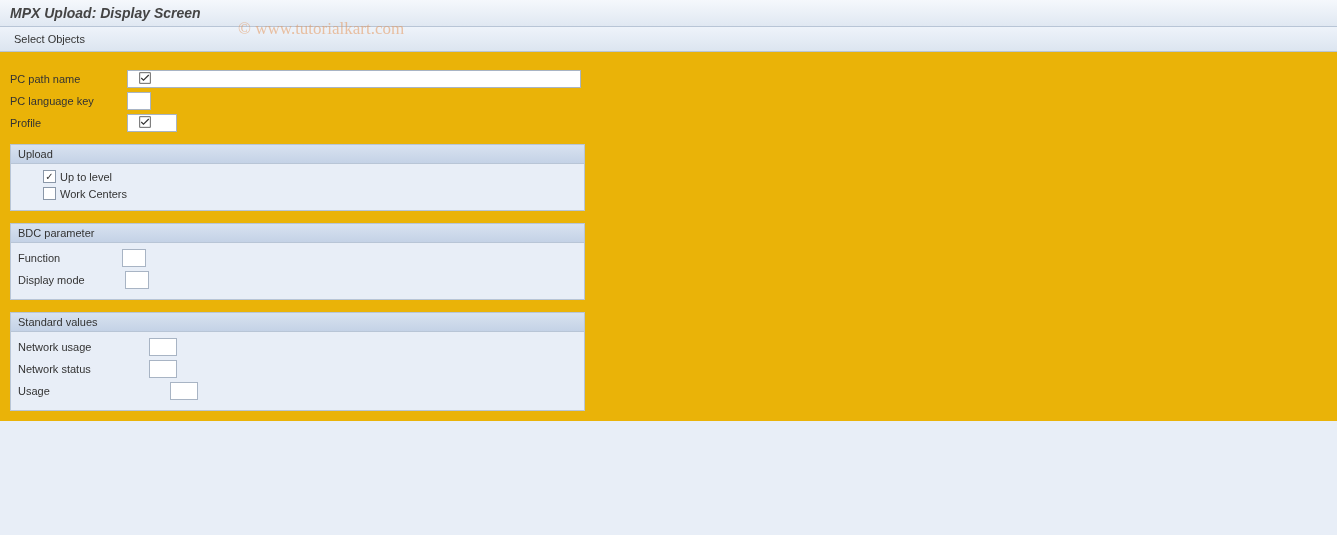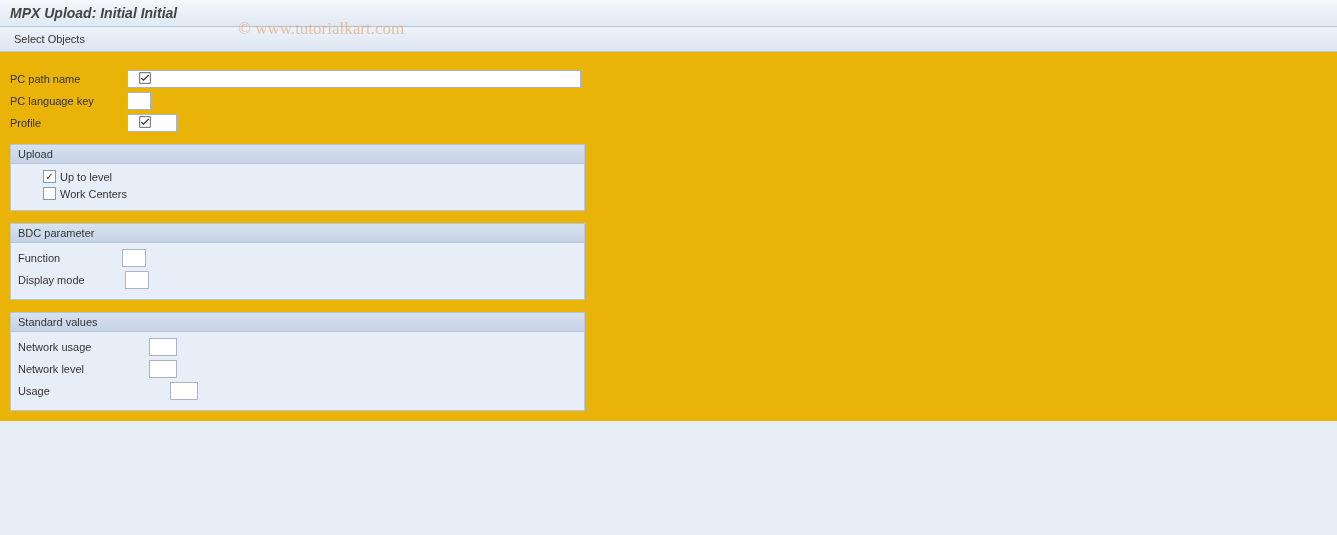--- a/index.html
+++ b/index.html
@@ -124,21 +124,21 @@
       z-index: 100;
     }
     .value-check-icon svg {
       vertical-align: middle;
     }
   </style>
 </head>
 <body>
 
 <div class="title-bar">
-  <span>MPX Upload: Initial Initial</span>
+  <span>MPX Upload: Display Screen</span>
 </div>
 
 <div class="toolbar">
   <span class="toolbar-item">Select Objects</span>
 </div>
 
 <div class="content">
 
   <div class="field-row">
     <span class="field-label">PC path name</span>
@@ -194,21 +194,21 @@
   </div>
 
   <div class="group-box">
     <div class="group-header">Standard values</div>
     <div class="group-body">
       <div class="field-row">
         <span class="field-label" style="width:131px;">Network usage</span>
         <input class="field-input" style="width: 28px;" type="text" value="">
       </div>
       <div class="field-row">
-        <span class="field-label" style="width:131px;">Network level</span>
+        <span class="field-label" style="width:131px;">Network status</span>
         <input class="field-input" style="width: 28px;" type="text" value="">
       </div>
       <div class="field-row">
         <span class="field-label" style="width:152px;">Usage</span>
         <input class="field-input" style="width: 28px;" type="text" value="">
       </div>
     </div>
   </div>
 
 </div>

